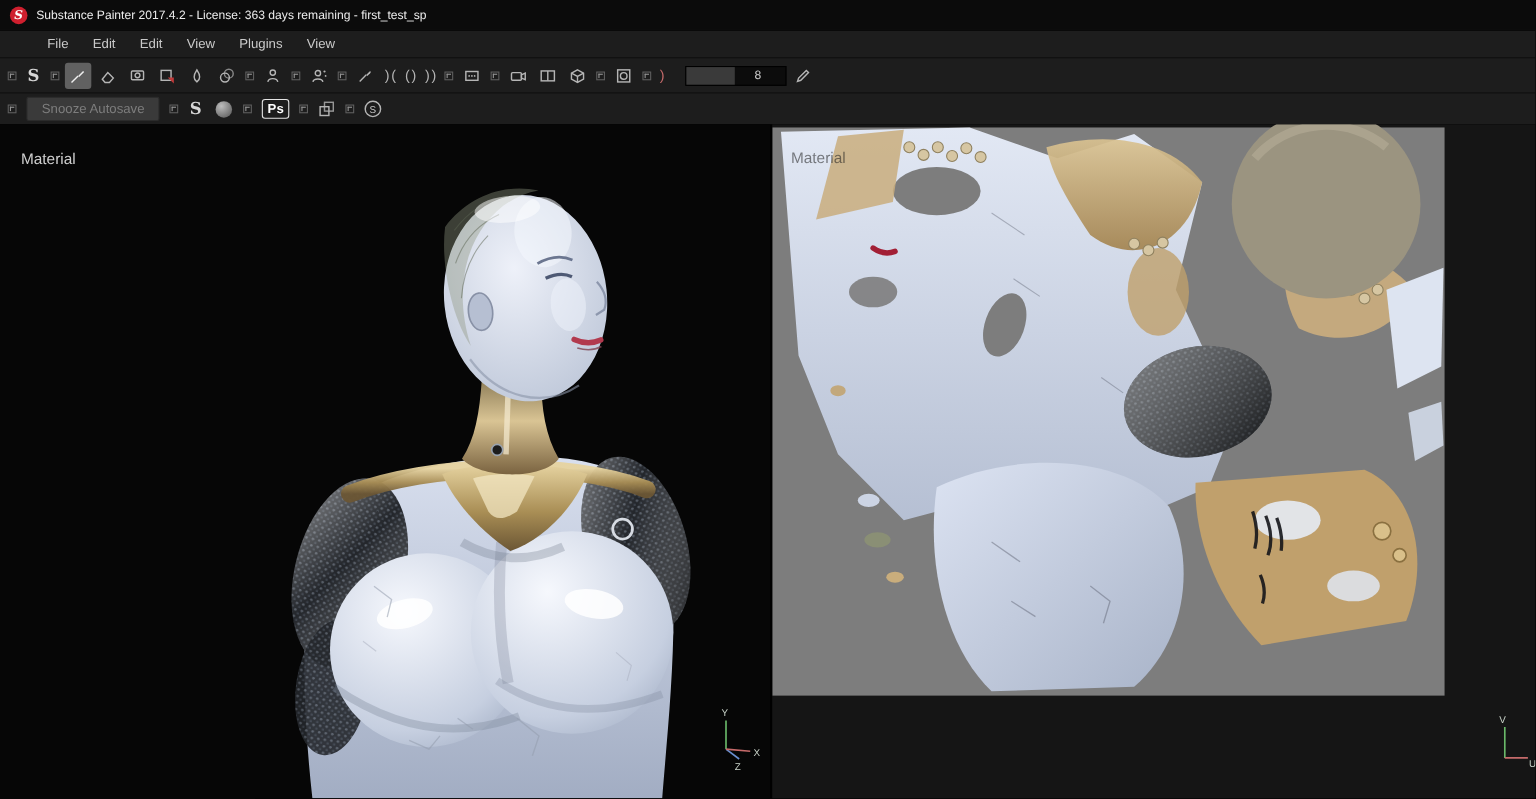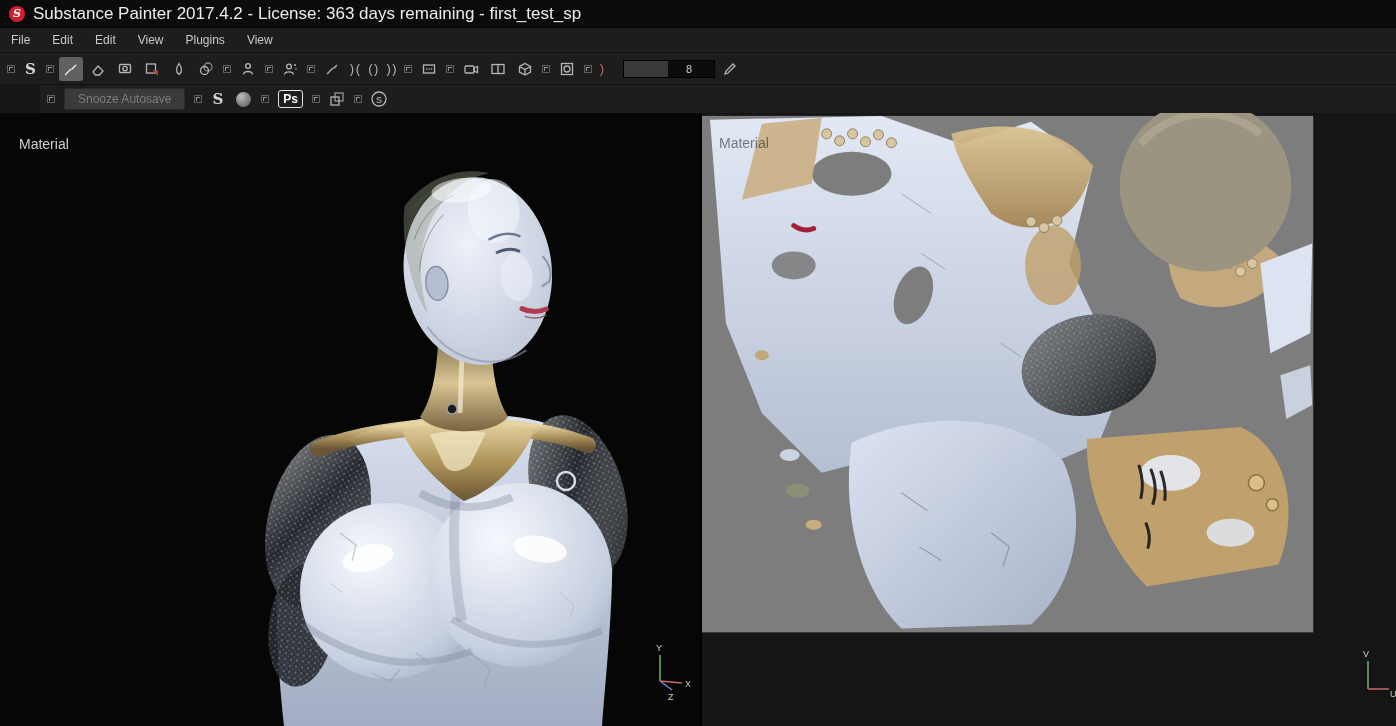--- a/index.html
+++ b/index.html
@@ -5,31 +5,31 @@
   * { margin:0; padding:0; box-sizing:border-box; }
   html,body { width:1396px; height:726px; overflow:hidden; background:#000; }
   body { font-family:"Liberation Sans", sans-serif; color:#d0d0d0; }
   .app { width:1396px; height:726px; display:flex; flex-direction:column; background:#161616; }
 
   
   .titlebar { height:27px; background:#0b0b0b; display:flex; align-items:center; gap:8px; padding:0 9px; flex:none; }
   .sp-logo { width:16px; height:16px; border-radius:50%; background:#cf1f2e; color:#fff; font-weight:bold;
              font-size:11px; display:flex; align-items:center; justify-content:center; flex:none;
              font-family:"DejaVu Serif", serif; font-style:italic; }
-  .title-text { font-size:17px; color:#ececec; white-space:nowrap; }
+  .title-text { font-size:11px; color:#ececec; white-space:nowrap; }
 
   
   .menubar { height:25px; background:#1d1d1d; border-top:1px solid #050505; display:flex; align-items:stretch;
-             font-size:12px; color:#c9c9c9; flex:none; }
+             font-size:12px; color:#c9c9c9; flex:none;padding-left:32px; }
   .menu-item { padding:0 11px; display:flex; align-items:center; cursor:default; }
 
   
   .toolbar { height:32px; background:#1d1d1d; border-top:1px solid #101010; display:flex; align-items:center;
              padding:0 5px; gap:3px; flex:none; }
-  .toolbar.second { height:29px;margin-left:40px; }
+  .toolbar.second { height:29px; }
   .tool { width:24px; height:24px; display:flex; align-items:center; justify-content:center; border-radius:3px; flex:none; }
   .tool.selected { background:#616161; }
   .tool svg { stroke:#b5b5b5; fill:none; stroke-width:1.3; }
   .tool.selected svg { stroke:#f0f0f0; }
   .glyph { font-size:13px; color:#b5b5b5; letter-spacing:-1px; padding:0 3px; flex:none; }
   .glyph.red { color:#c46a6a; }
   .tear { width:8px; height:8px; border:1px solid #5e5e5e; position:relative; margin:0 2px; flex:none; }
   .tear::after { content:""; position:absolute; left:1px; top:1px; width:3px; height:3px;
                  border-top:1px solid #949494; border-left:1px solid #949494; }
 

